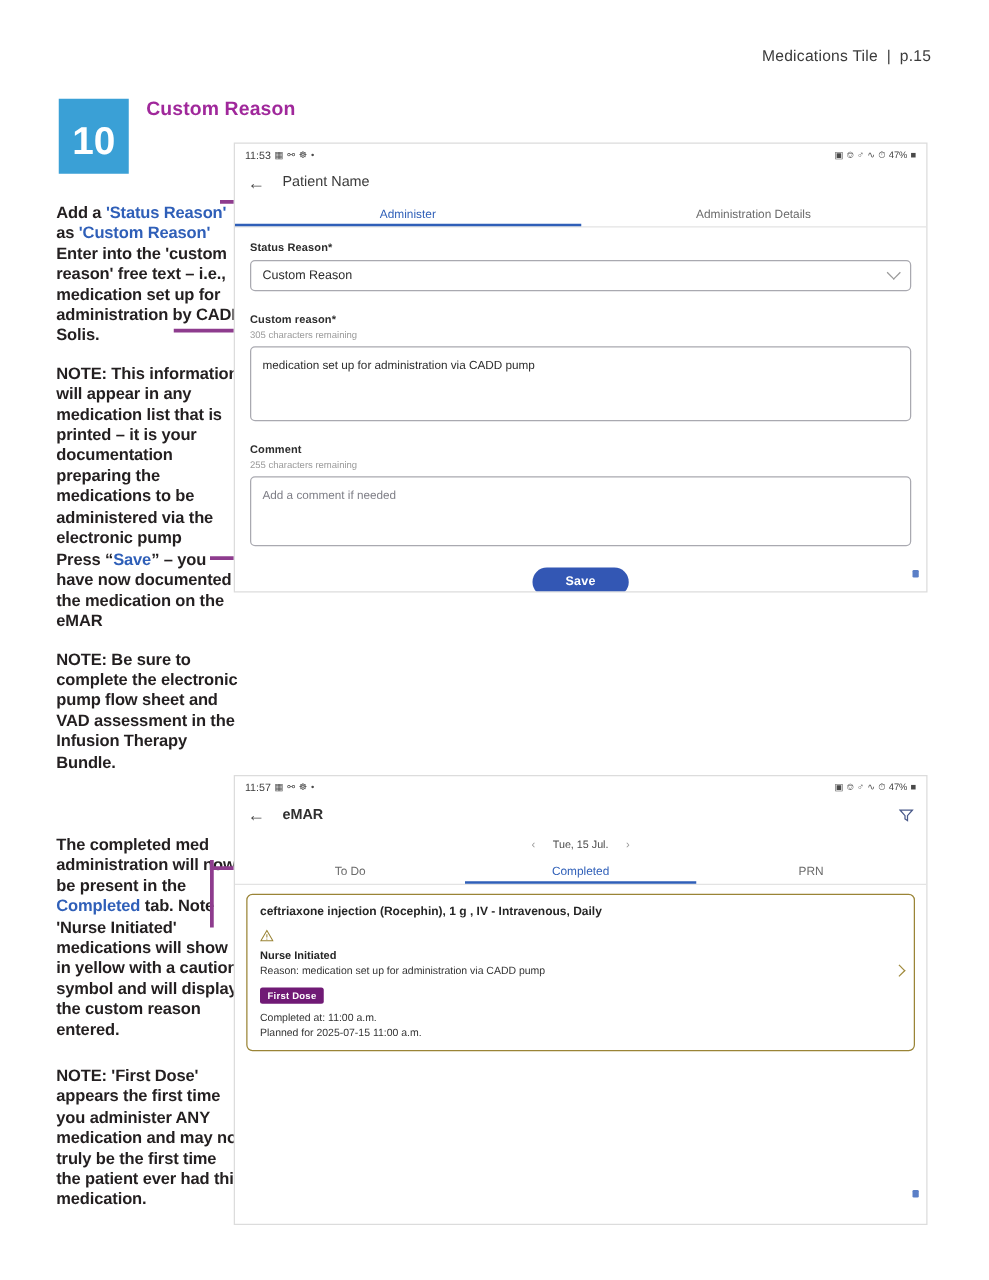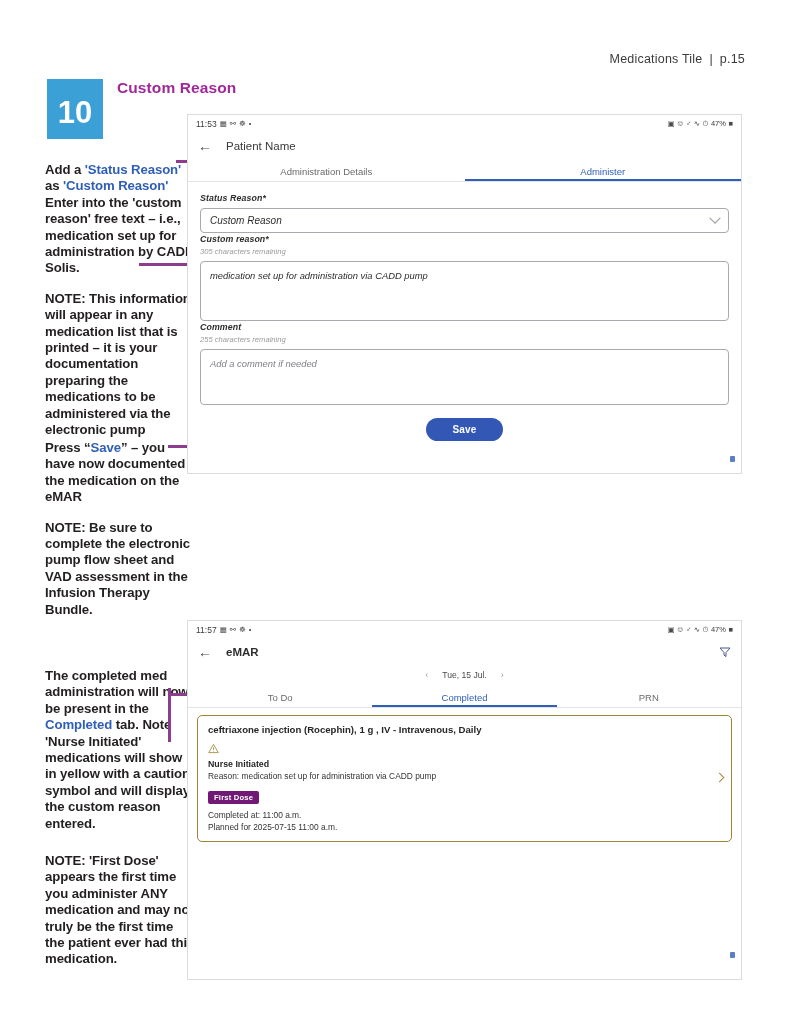--- a/index.html
+++ b/index.html
@@ -5,21 +5,21 @@
   html,body{margin:0;padding:0;}
   body{
     width:791px;height:1024px;position:relative;background:#ffffff;
     font-family:"Liberation Sans", sans-serif;
     -webkit-font-smoothing:antialiased;
   }
   .pg{position:absolute;inset:0;}
 
   
   .doc-header{
-    position:absolute;right:46px;top:52px;
+    position:absolute;right:46px;top:38px;
     font-size:12.5px;color:#3b3b3b;letter-spacing:.2px;white-space:nowrap;
   }
   .doc-header .sep{display:inline-block;padding:0 7px;color:#3b3b3b;}
 
   
   .step-box{
     position:absolute;left:47px;top:79px;width:56px;height:60px;
     background:#3aa0d6;color:#ffffff;
     font-size:31px;font-weight:700;letter-spacing:0px;
     display:flex;align-items:center;justify-content:center;
@@ -125,21 +125,21 @@
   .chev{
     width:7px;height:7px;border-right:1.3px solid #9a9a9a;border-bottom:1.3px solid #9a9a9a;
     transform:rotate(45deg) translate(-2px,-2px);
   }
   .ta{
     border:1px solid #a9a9b0;border-radius:4px;background:#fff;
     font-size:9.4px;color:#33333a;padding:8px 9px;box-sizing:border-box;
   }
   .ta.filled{height:60px;color:#2c2c2c;}
   .ta.ph{height:56px;color:#7e7e86;}
-  .fgroup{margin-bottom:1px;font-style:italic;}
+  .fgroup{margin-bottom:17px;}
 
   .save-row{display:flex;justify-content:center;margin-top:13px;}
   .save-btn{
     background:#3357b4;color:#fff;border-radius:13px;
     font-size:10px;font-weight:700;padding:6px 26px;letter-spacing:.2px;
   }
 
   .scrolldot{
     position:absolute;right:6px;width:5px;height:6px;background:#5b7fc7;border-radius:1px;
   }
@@ -253,22 +253,22 @@
         <span class="sicon">■</span>
       </div>
     </div>
 
     <div class="appbar">
       <span class="back">←</span>
       <span class="ttl">Patient Name</span>
     </div>
 
     <div class="tabs">
+      <div class="tab active">Administer</div>
       <div class="tab">Administration Details</div>
-      <div class="tab active">Administer</div>
     </div>
     <div class="tabs-rule"></div>
 
     <div class="form">
 
       <div class="fgroup">
         <div class="flabel">Status Reason*</div>
         <div class="select">
           <span>Custom Reason</span>
           <span class="spacer"></span>

